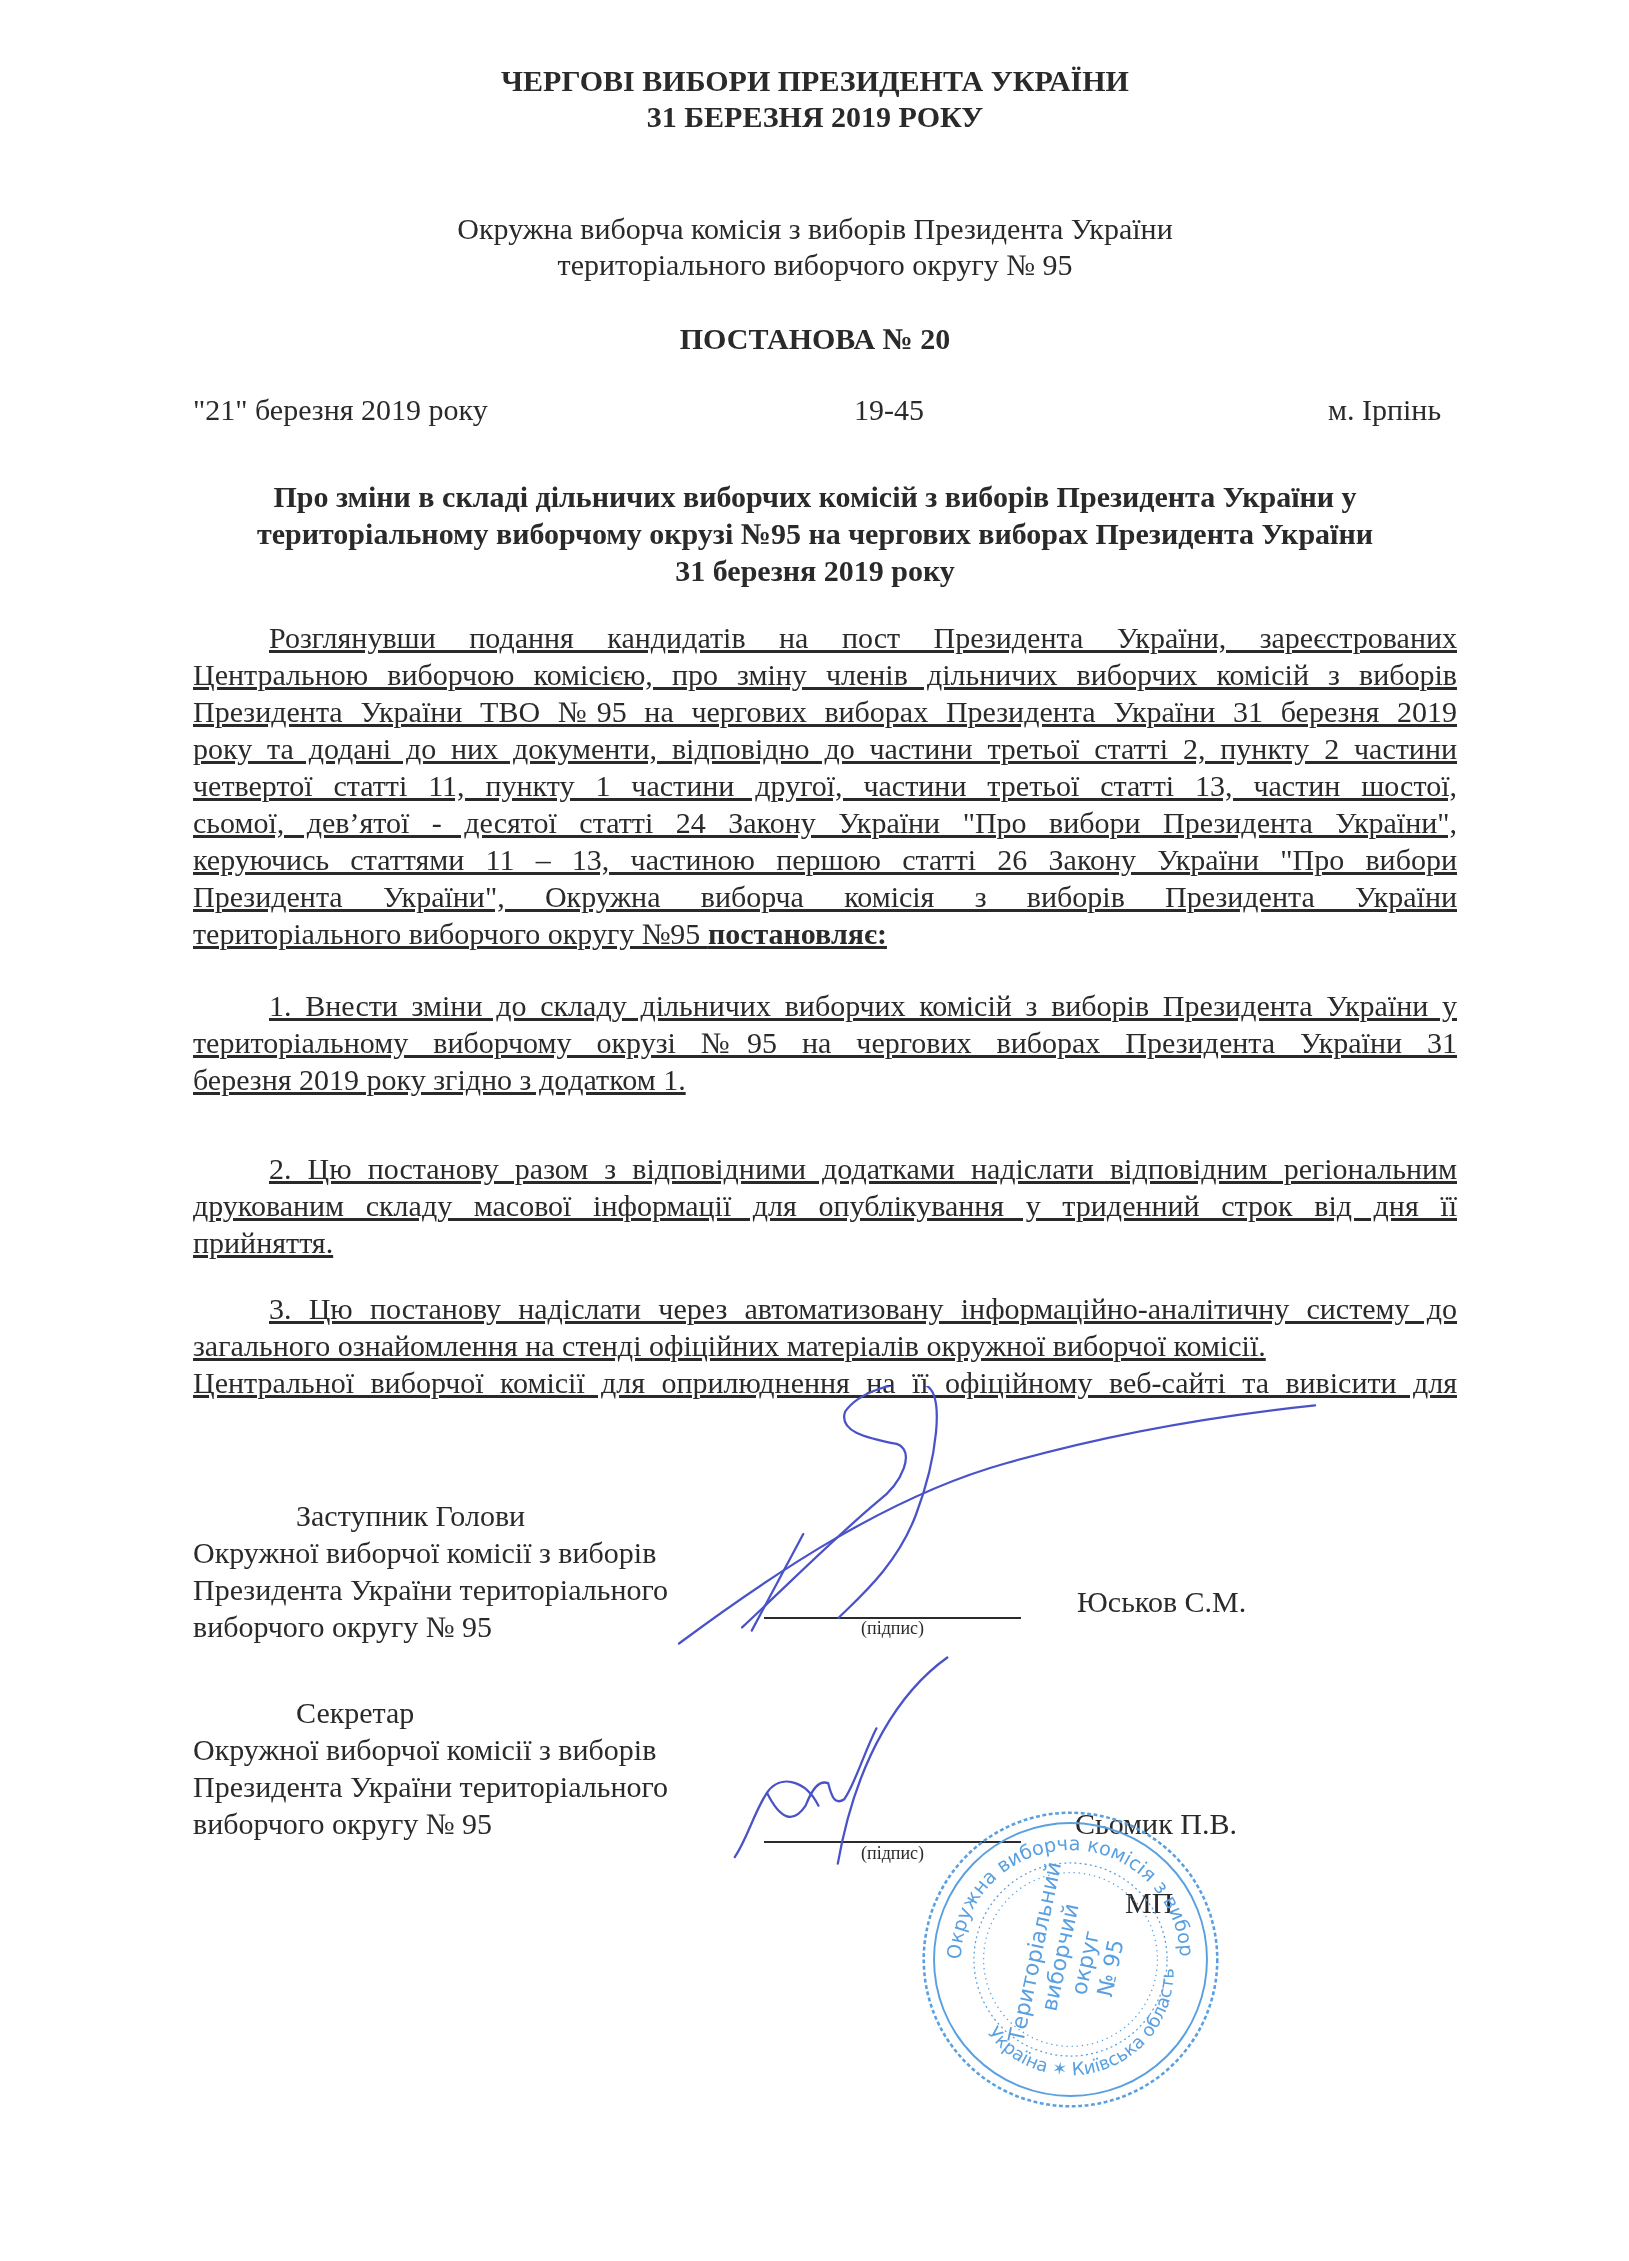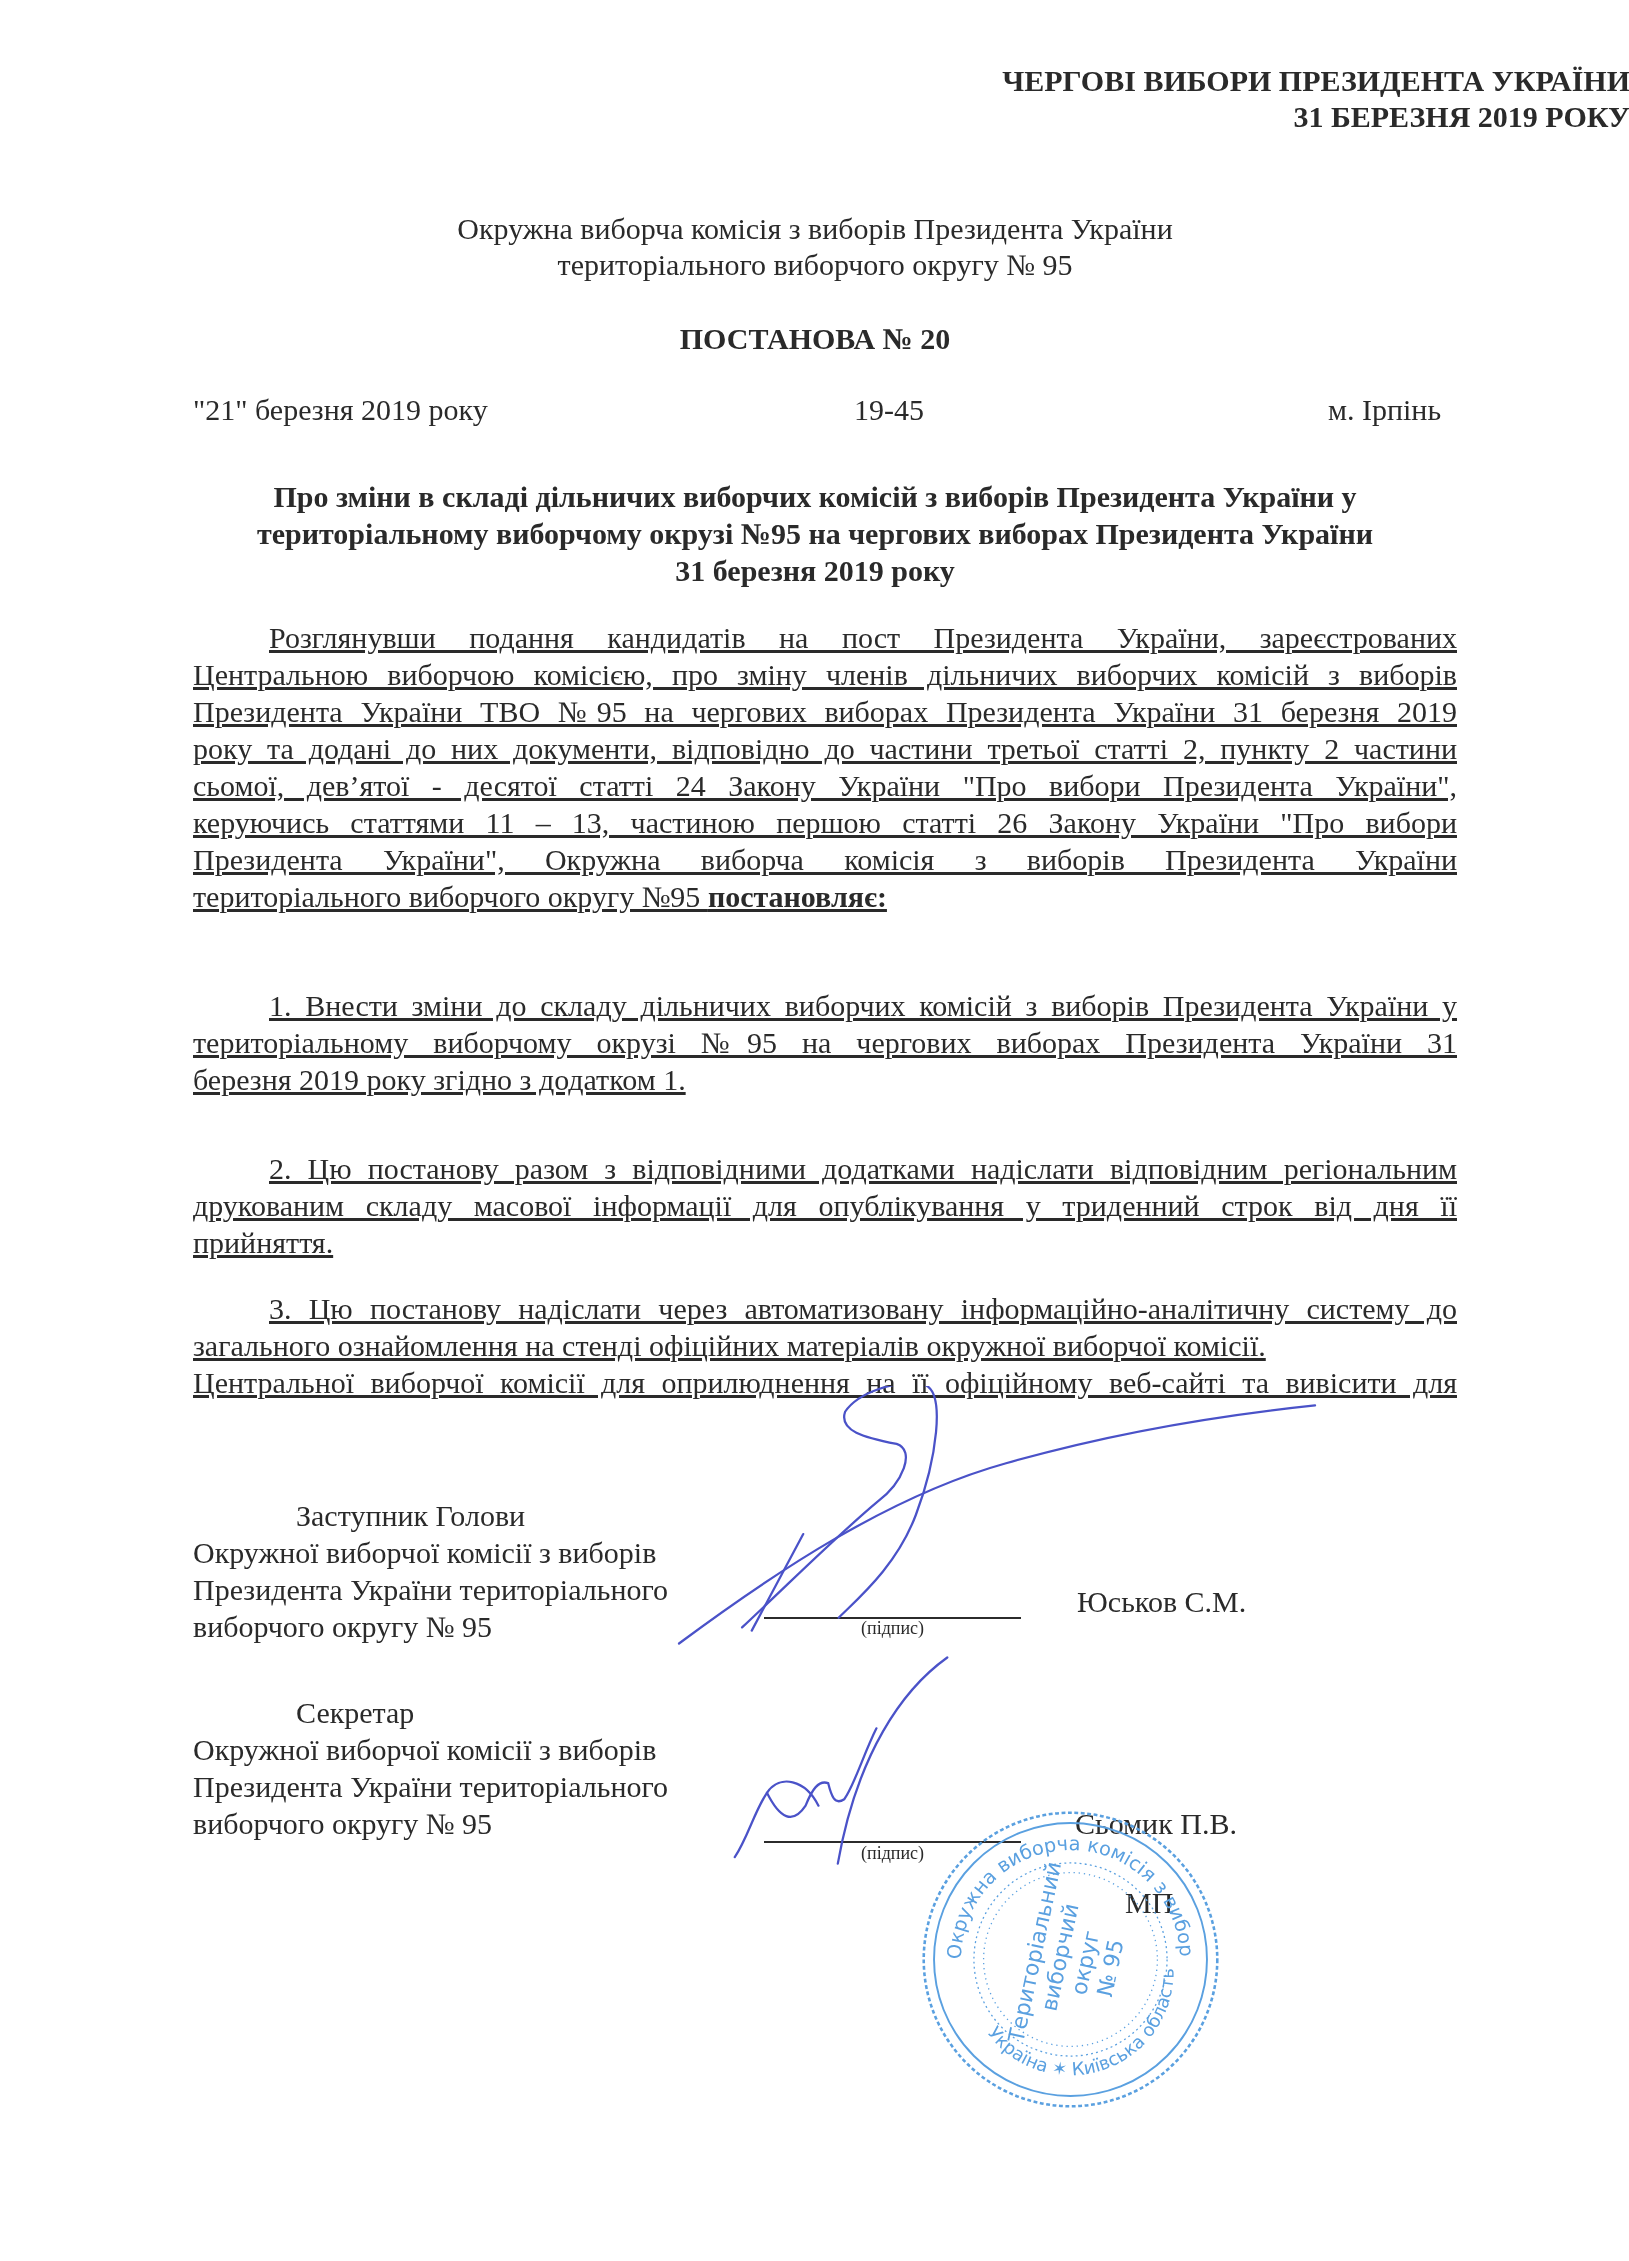--- a/index.html
+++ b/index.html
@@ -15,21 +15,21 @@
   .line { display: block; text-align: justify; text-align-last: justify; }
   .line.last { text-align-last: left; }
   .sig-block { font-size: 30px; line-height: 37px; }
   .sig-line { position: absolute; height: 1.9px; background: #2b2b2b; }
   .sig-caption { font-size: 18px; position: absolute; }
   b { font-weight: bold; }
 </style>
 </head>
 <body>
 
-<div class="abs center h-bold" style="top:63px;text-align:right;">
+<div class="abs center h-bold" style="top:63px;">
   <div>ЧЕРГОВІ ВИБОРИ ПРЕЗИДЕНТА УКРАЇНИ</div>
   <div>31 БЕРЕЗНЯ 2019 РОКУ</div>
 </div>
 
 <div class="abs center h-reg" style="top:211px;">
   <div>Окружна виборча комісія з виборів Президента України</div>
   <div>територіального виборчого округу № 95</div>
 </div>
 
 <div class="abs center h-bold" style="top:321px;">ПОСТАНОВА № 20</div>
@@ -42,20 +42,21 @@
   <div>Про зміни в складі дільничих виборчих комісій з виборів Президента України у</div>
   <div>територіальному виборчому окрузі №95 на чергових виборах Президента України</div>
   <div>31 березня 2019 року</div>
 </div>
 
 <div class="para body-text" style="top:619px;">
   <span class="line indent">Розглянувши подання кандидатів на пост Президента України, зареєстрованих</span>
   <span class="line">Центральною виборчою комісією, про зміну членів дільничих виборчих комісій з виборів</span>
   <span class="line">Президента України ТВО №95 на чергових виборах Президента України 31 березня 2019</span>
   <span class="line">року та додані до них документи, відповідно до частини третьої статті 2, пункту 2 частини</span>
+  <span class="line">четвертої статті 11, пункту 1 частини другої, частини третьої статті 13, частин шостої,</span>
   <span class="line">сьомої, дев’ятої - десятої статті 24 Закону України "Про вибори Президента України",</span>
   <span class="line">керуючись статтями 11 – 13, частиною першою статті 26 Закону України "Про вибори</span>
   <span class="line">Президента України", Окружна виборча комісія з виборів Президента України</span>
   <span class="line last"><span>територіального виборчого округу №95 </span><b>постановляє:</b></span>
 </div>
 
 <div class="para body-text" style="top:987px;">
   <span class="line indent">1. Внести зміни до складу дільничих виборчих комісій з виборів Президента України  у</span>
   <span class="line">територіальному виборчому окрузі №95  на чергових виборах Президента України 31</span>
   <span class="line last">березня 2019 року згідно з додатком 1.</span>

